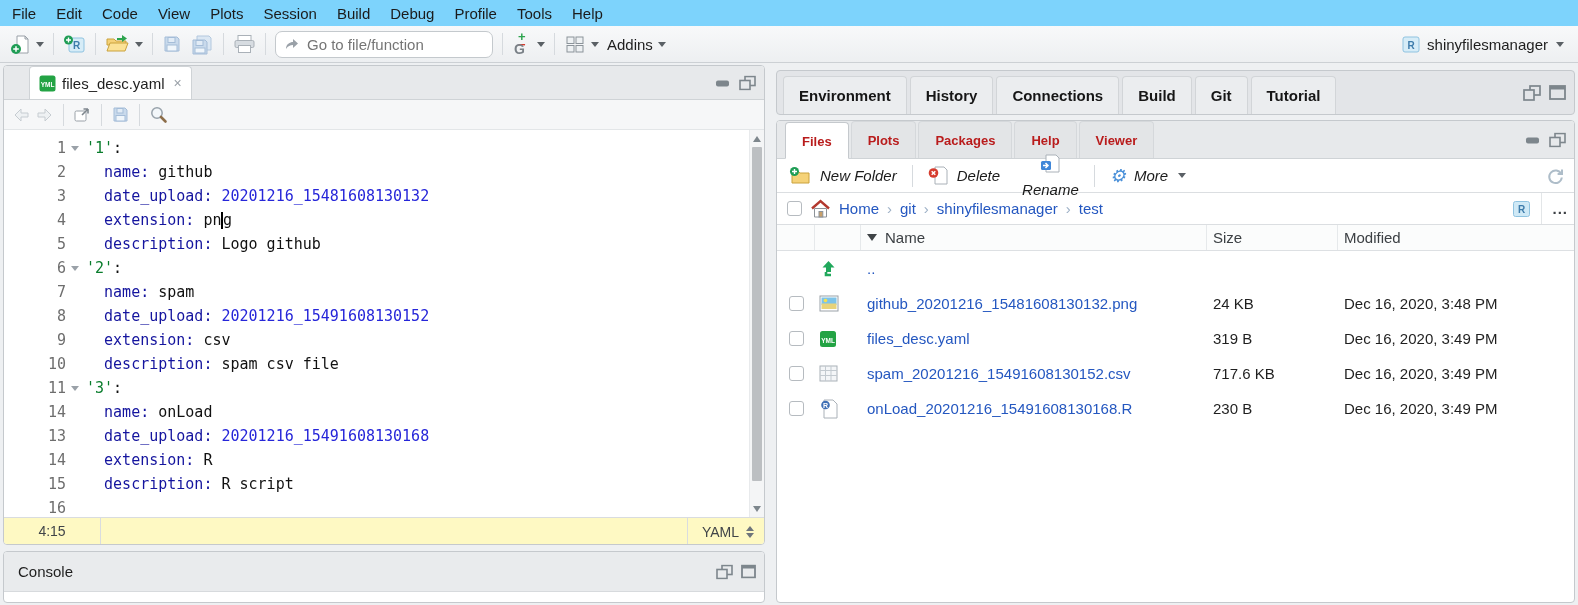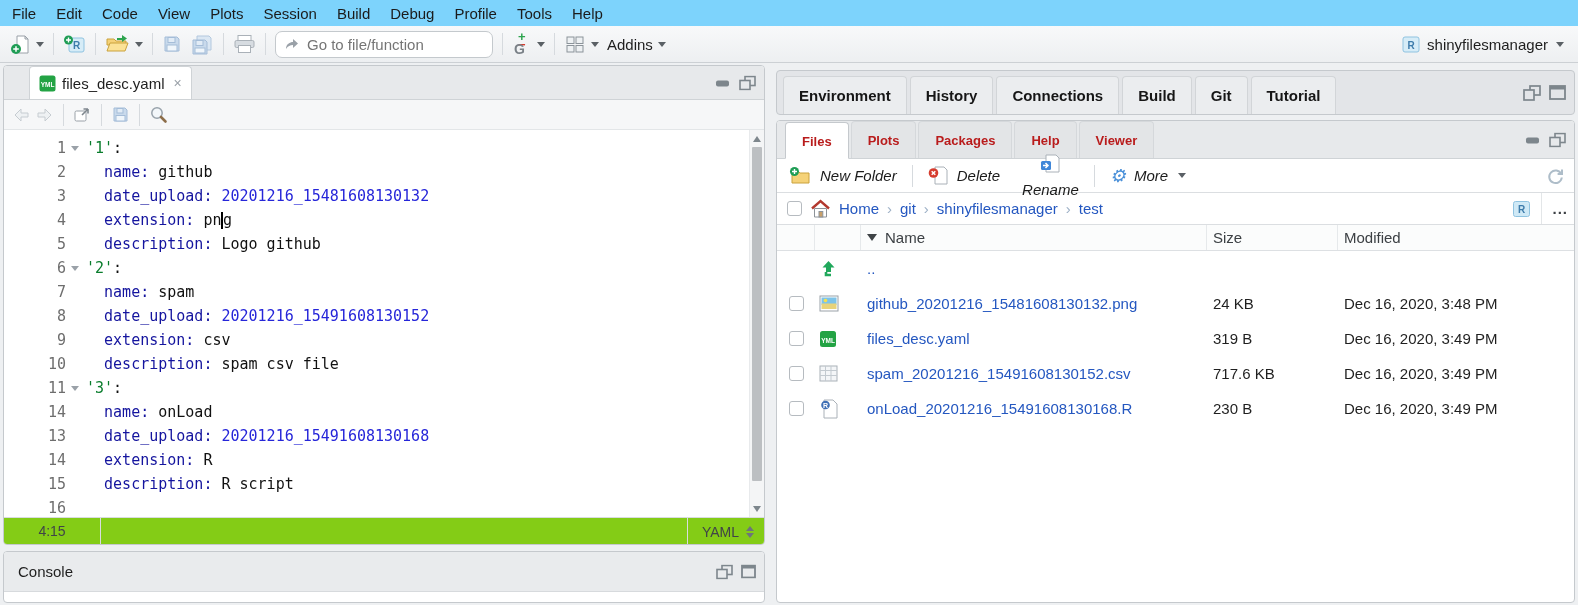--- a/index.html
+++ b/index.html
@@ -39,21 +39,21 @@
   .fold { width:20px; flex:none; position:relative; }
   .fold.on::after { content:""; position:absolute; left:5px; top:10px; border-left:4px solid transparent; border-right:4px solid transparent; border-top:5px solid #9aa1a8; }
   .ctext { flex:1; color:#111; }
   .tk-k { color:#14149e; } .tk-n { color:#2626d9;margin-top:16px; } .tk-g { color:#0a7d2d; } .tk-p { color:#111; }
   .cursor-bar { display:inline-block; width:1.5px; height:17px; background:#000; vertical-align:text-bottom; }
   #v-scroll { position:absolute; top:0; right:0; width:15px; height:387px; background:#f4f5f6; border-left:1px solid #e8eaec; }
   #v-scroll .thumb { position:absolute; left:2px; right:2px; top:17px; height:334px; background:#bcbfc2; border-radius:1px; }
   .sb-arrow { position:absolute; left:3px; width:0; height:0; border-left:4.5px solid transparent; border-right:4.5px solid transparent; }
   .sb-up { top:6px; border-bottom:6px solid #7d868c; }
   .sb-down { bottom:5px; border-top:6px solid #7d868c; }
-  #src-statusbar { height:28px; background:#84cc16; border-top:1px solid #d9dcdf; display:flex; align-items:center; font-size:14px; color:#404448; }
+  #src-statusbar { height:28px; background:#fef9c3; border-top:1px solid #d9dcdf; display:flex; align-items:center; font-size:14px; color:#404448; }
   #cursor-pos { width:97px; text-align:center; border-right:1px solid #d9dcdf; height:100%; line-height:27px; }
   #lang-sel { margin-left:auto; border-left:1px solid #d9dcdf; height:100%; display:flex; align-items:center; gap:7px; padding:0 10px 0 14px; }
   .spin { display:flex; flex-direction:column; gap:2px; }
   .spin i { width:0; height:0; border-left:4px solid transparent; border-right:4px solid transparent; display:block; }
   .spin .u { border-bottom:5px solid #6e757b; } .spin .d { border-top:5px solid #6e757b; }
 
   
   #console-panel { left:3px; top:551px; width:762px; height:52px; background:#fff; }
   #console-header { height:40px; background:#e9ebed; border-bottom:1px solid #d7dadd; display:flex; align-items:center; padding:0 14px; position:relative; }
 

